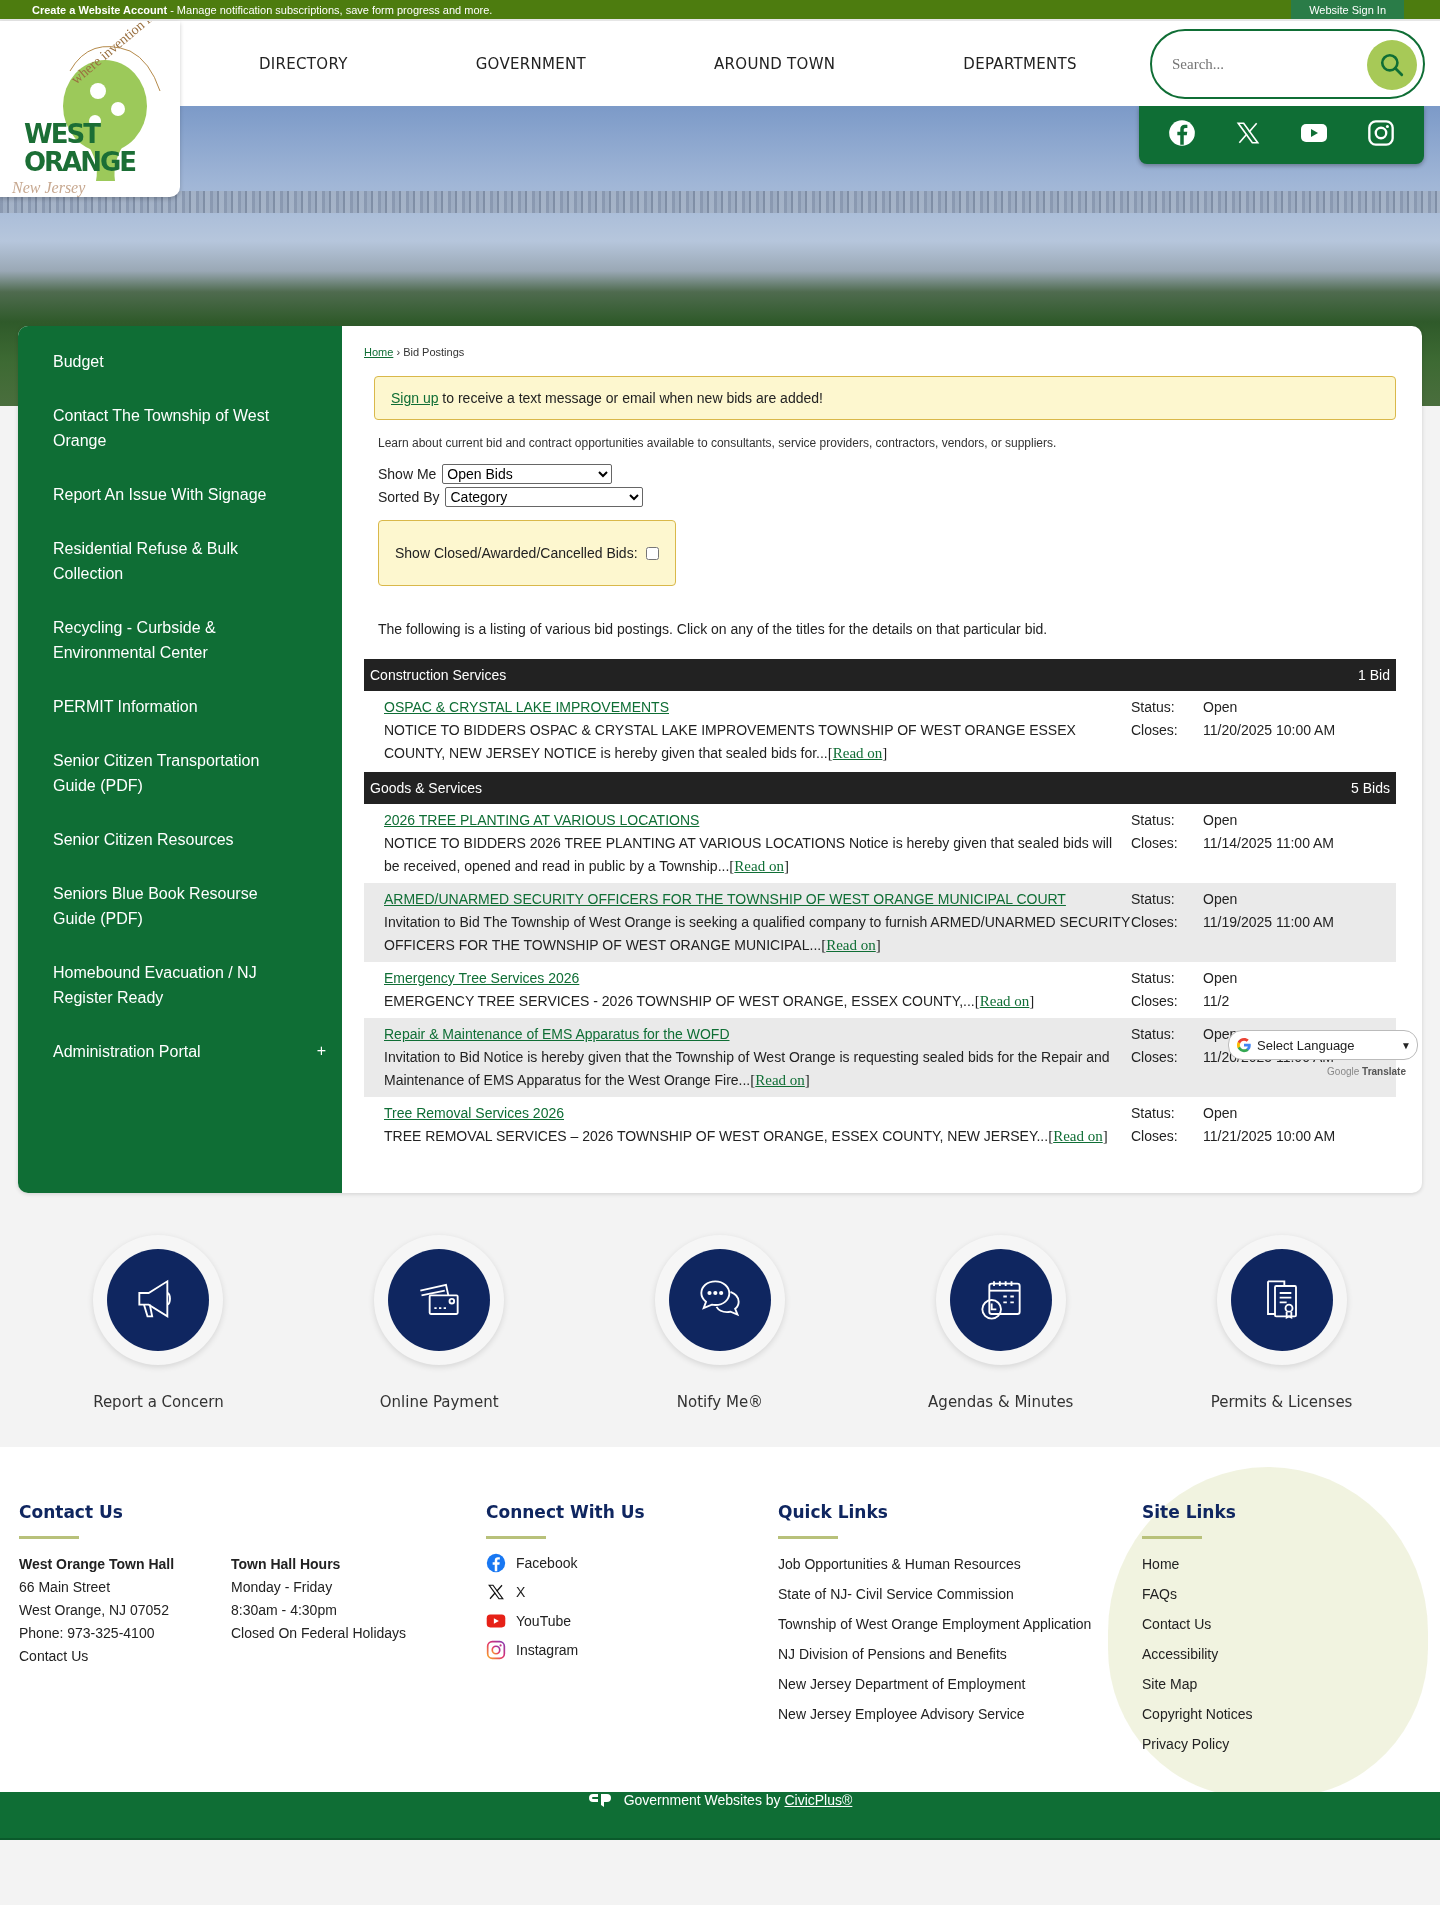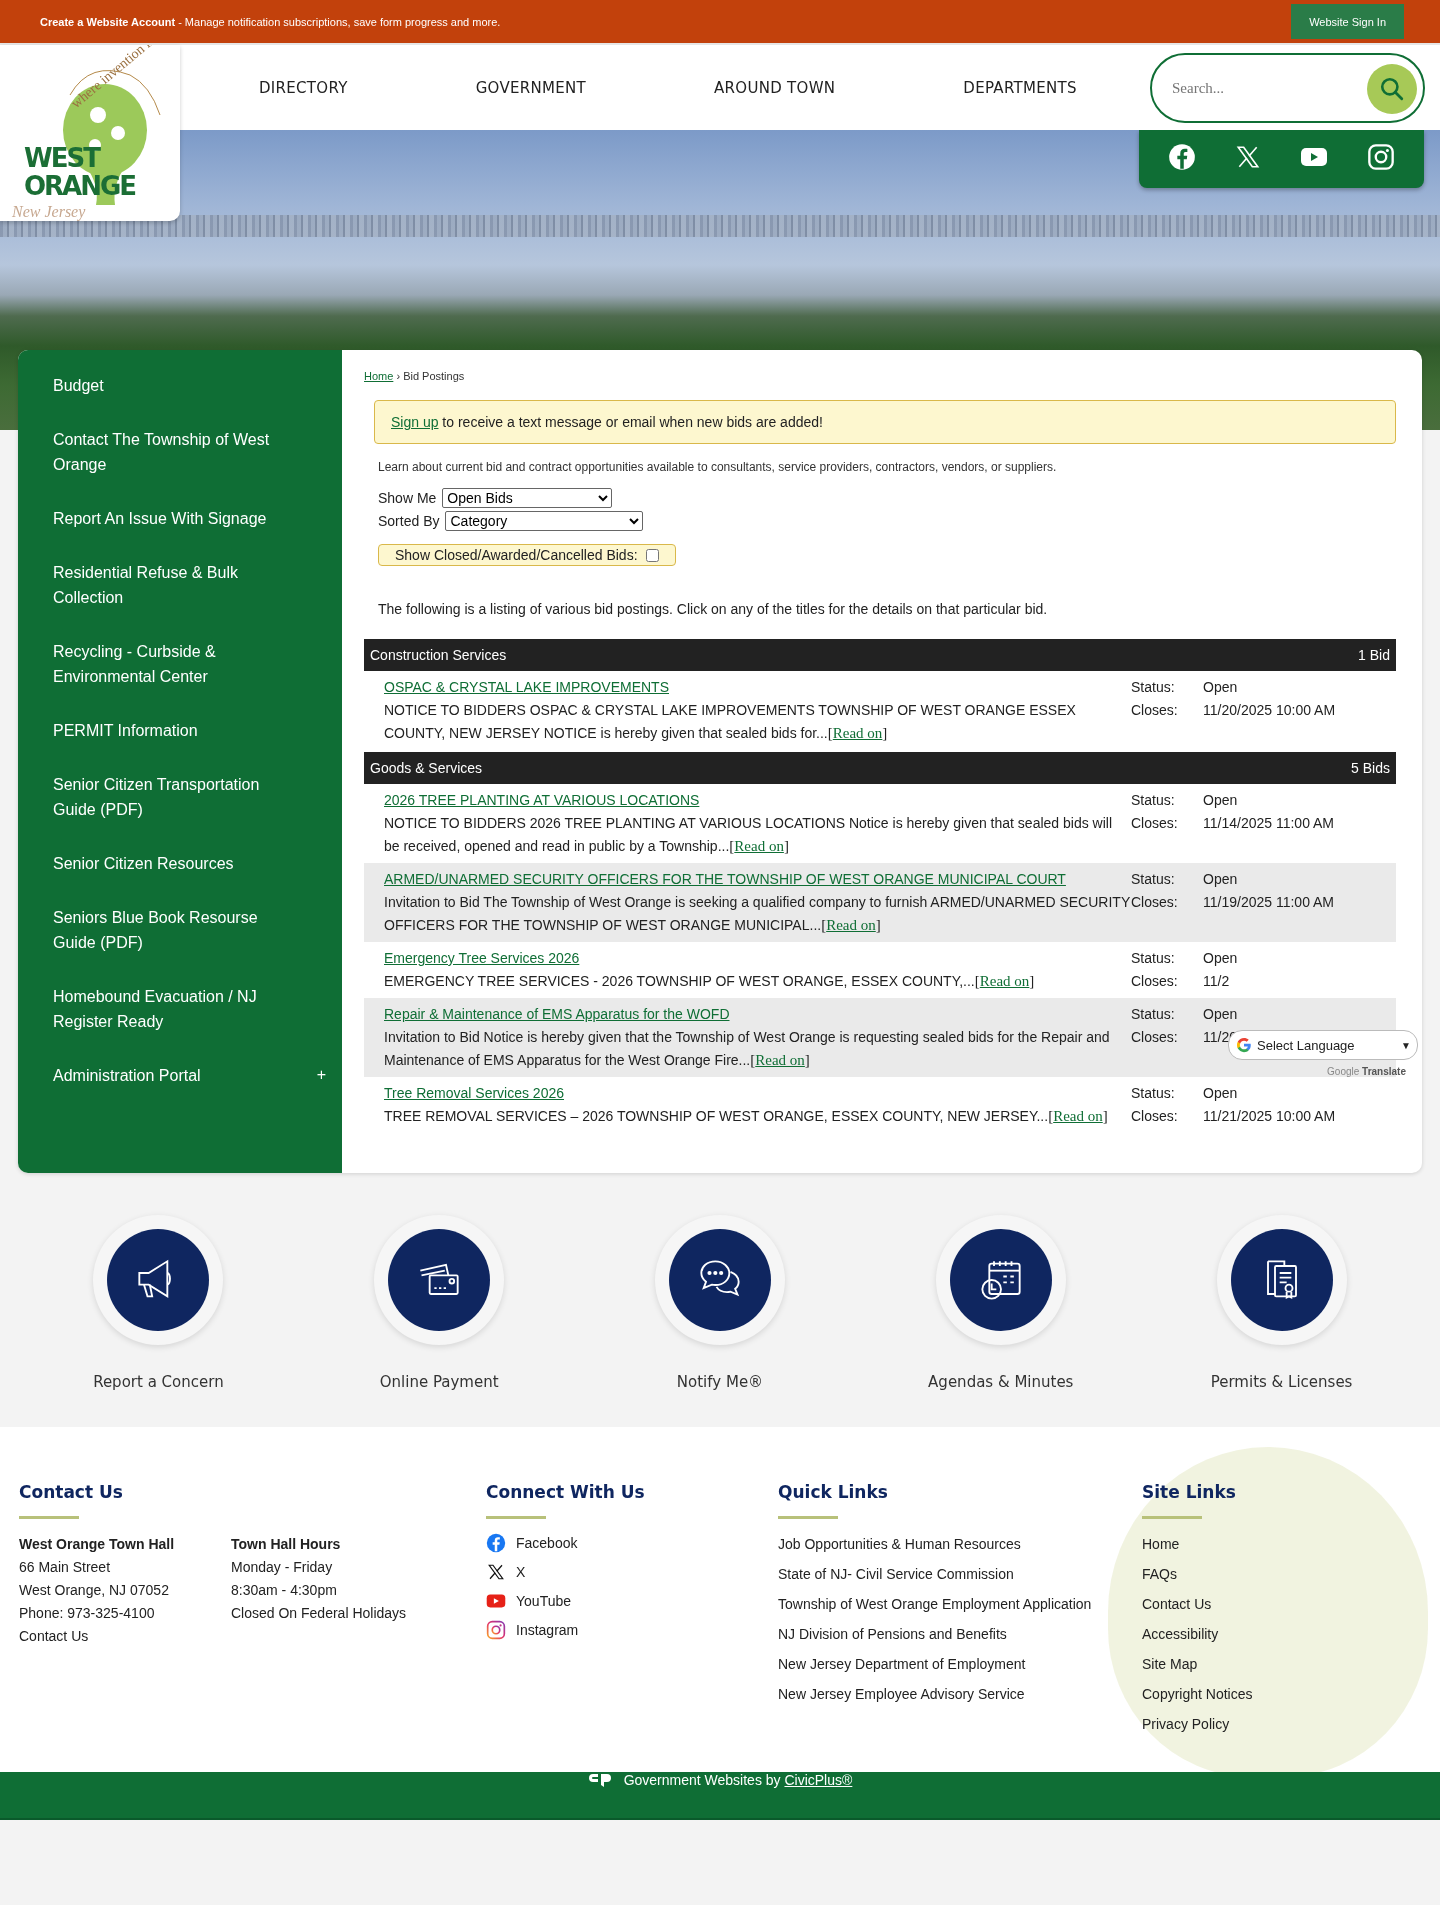--- a/index.html
+++ b/index.html
@@ -1,18 +1,18 @@
 <!DOCTYPE html>
 <html><head>
 <meta charset="utf-8">
 <style>
 *{box-sizing:border-box;margin:0;padding:0}
 body{width:1440px;background:#f3f3f3;font-family:"Liberation Sans",sans-serif;color:#222}
 a{color:inherit}
-.topbar{height:43px;background:#c2410c;display:flex;align-items:center;justify-content:space-between;padding-left:40px;color:#fff;font-size:11px}
+.topbar{height:19px;background:#4d7c0f;display:flex;align-items:center;justify-content:space-between;padding-left:32px;color:#fff;font-size:11px}
 .topbar b{font-weight:bold}
 .signin{height:35px;background:#2a7c48;padding:0 18px;display:flex;align-items:center;margin-right:36px;font-size:11px;color:#fff}
 .header{position:relative;height:87px;background:#fff;border-top:2px solid #e6e6e6}
 .logo{position:absolute;left:0;top:0;width:180px;height:176px;background:#fff;border-radius:0 0 10px 0;box-shadow:0 2px 4px rgba(0,0,0,.2);z-index:5}
 .nav{position:absolute;left:180px;top:0;height:85px;display:flex;align-items:center}
 .nav a{font-family:"DejaVu Sans",sans-serif;font-size:15px;font-weight:normal;color:#222;text-decoration:none;letter-spacing:.3px}
 .search{position:absolute;left:1150px;top:8px;width:275px;height:70px;border:2px solid #0f6e35;border-radius:36px;background:#fff;display:flex;align-items:center;padding-left:20px}
 .search input{border:none;outline:none;font-family:"Liberation Serif",serif;font-size:15px;width:180px;color:#444;background:transparent}
 .search-btn{position:absolute;right:6px;top:9px;width:50px;height:50px;border-radius:50%;background:#a7c957;display:flex;align-items:center;justify-content:center}
 .hero{position:relative;height:300px;background:linear-gradient(180deg,#7c9ac8 0%,#9fb5d6 25%,#b6c6dc 45%,#9aa8b5 55%,#4f6b4f 62%,#2f5a2a 72%,#3d6a33 85%,#4a6e3d 100%);overflow:hidden}
@@ -24,21 +24,21 @@
 .sidebar .plus{position:absolute;right:16px;top:10px;font-size:16px}
 .content{flex:1;padding:20px 26px 40px 22px}
 .breadcrumb{font-size:11px;color:#333;margin-bottom:18px}
 .breadcrumb a{color:#0f6e35}
 .alert{background:#fdf7cf;border:1px solid #d9b84a;border-radius:4px;padding:13px 16px;font-size:14px;margin-left:10px}
 .alert a{color:#0f6e35}
 .intro{font-size:12px;color:#333;margin:16px 0 14px 14px}
 .filters{margin-left:14px;font-size:14px}
 .filters .row{display:flex;align-items:center;margin-bottom:3px}
 .filters select{font-size:14px;font-family:"Liberation Sans",sans-serif;height:20px;margin-left:6px;border:1px solid #666;border-radius:2px;background:#fff}
-.closedbox{display:inline-flex;align-items:center;margin-top:10px;background:#fdf7cf;border:1px solid #d9b84a;border-radius:4px;padding:2px 16px;font-size:14px}
+.closedbox{display:inline-flex;align-items:center;margin-top:10px;background:#fdf7cf;border:1px solid #d9b84a;border-radius:4px;padding:24px 16px;font-size:14px}
 .closedbox input{margin-left:8px}
 .listing-intro{font-size:14px;margin:35px 0 22px 14px}
 .cat{}
 .cat-head{background:#222;color:#fff;display:flex;justify-content:space-between;padding:8px 6px;font-size:14px}
 .bid{display:flex;padding:5px 0 5px 20px;font-size:14px;line-height:23px}
 .bid.alt{background:#eaeaea}
 .bid .left{flex:1}
 .bid .title{color:#0f6e35;text-decoration:underline}
 .bid .desc{color:#222}
 .bid .readon{font-family:"Liberation Serif",serif;font-size:15px}

